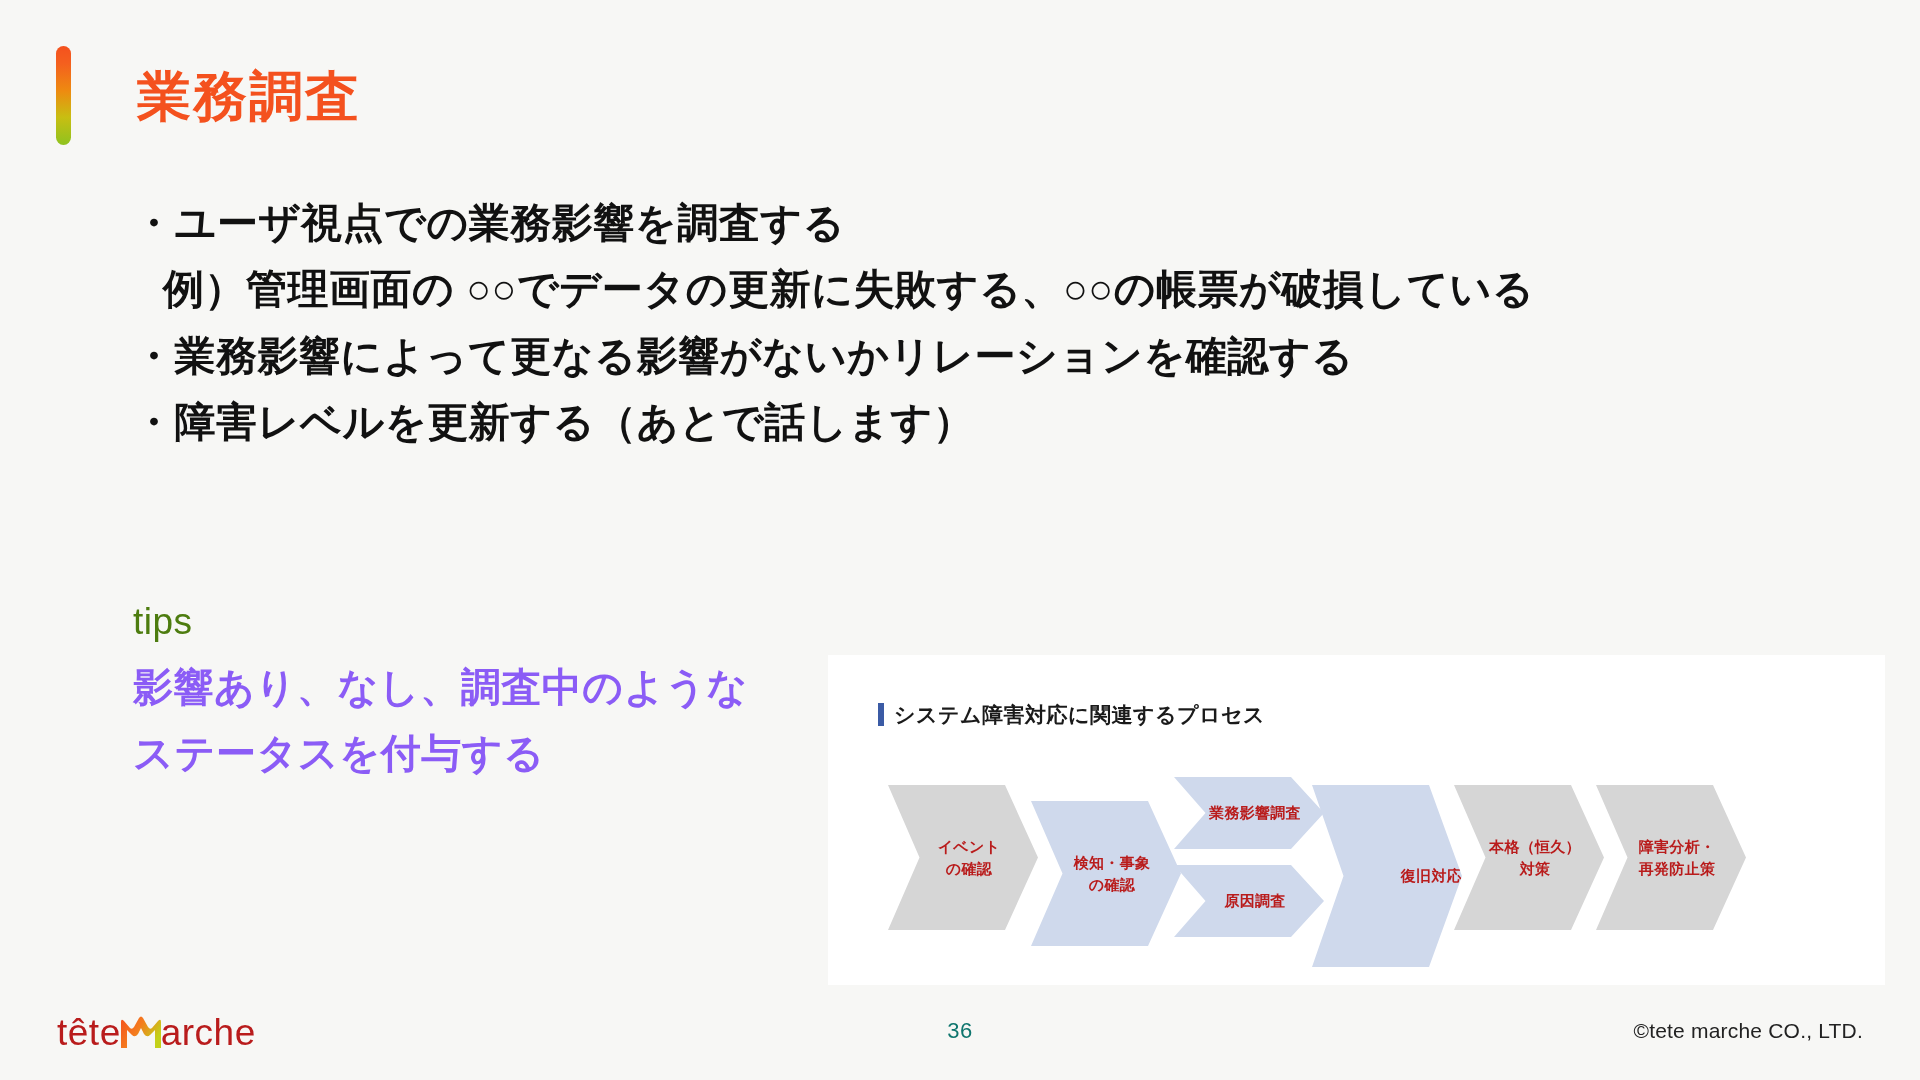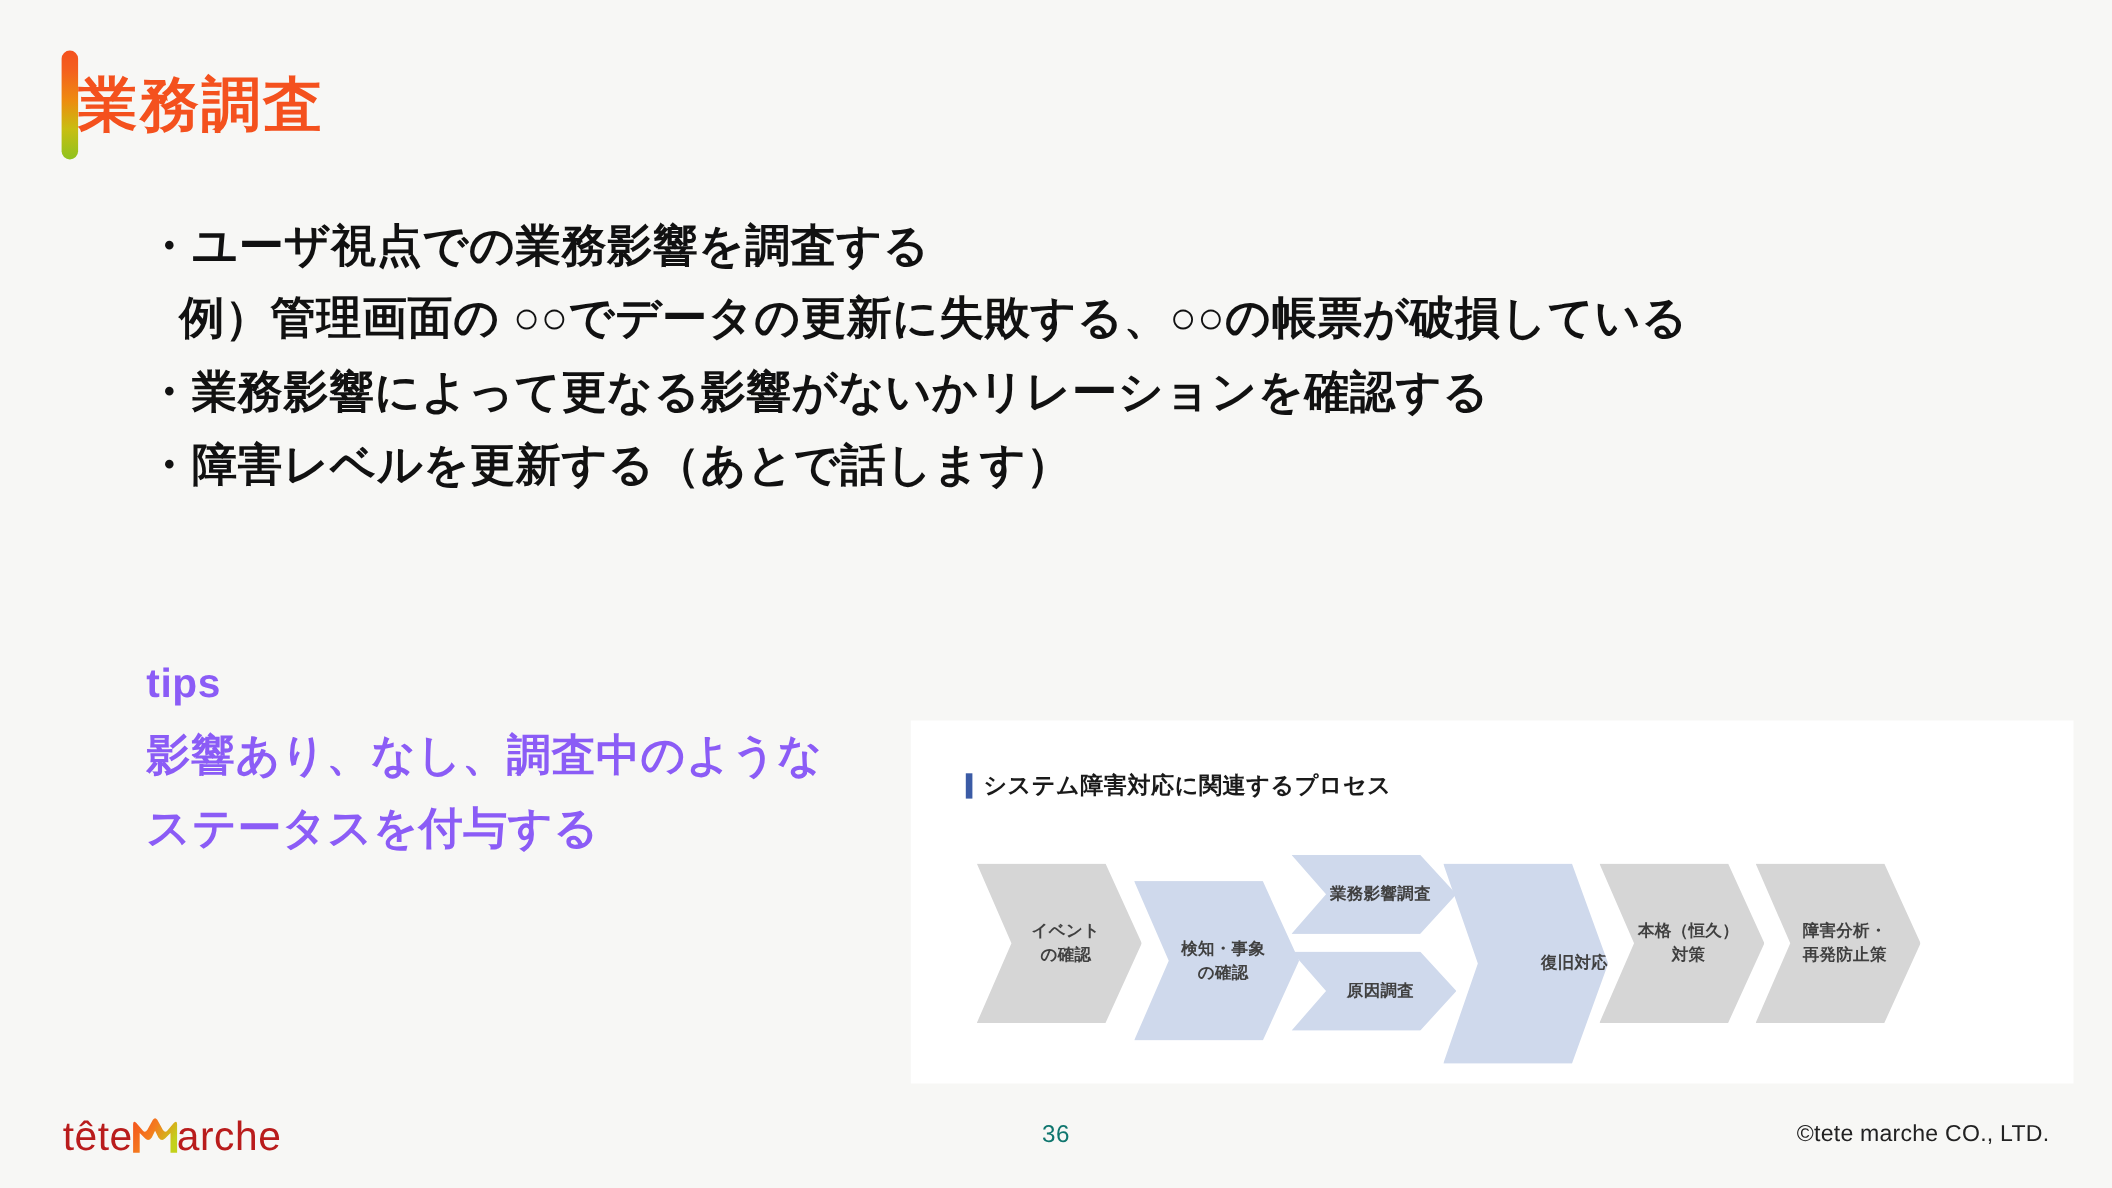--- a/index.html
+++ b/index.html
@@ -16,20 +16,21 @@
     position: relative;
   }
 
   
   .title-row {
     position: absolute;
     left: 56px;
     top: 46px;
     display: flex;
     align-items: center;
+    gap: 66px;
   }
 
   .title-accent-bar {
     width: 15px;
     height: 99px;
     border-radius: 8px;
     background: linear-gradient(to bottom, #F4511E 0%, #F4601E 18%, #EE8A10 45%, #C8BE12 72%, #8FC31F 100%);
   }
 
   .slide-title {
@@ -64,22 +65,22 @@
   
   .tips-block {
     position: absolute;
     left: 133px;
     top: 590px;
     width: 640px;
   }
 
   .tips-heading {
     font-size: 37px;
-    font-weight: 700;
-    color: #8b5cf6;
+    font-weight: 400;
+    color: #4d7c0f;
     line-height: 1.72;
     letter-spacing: 0.5px;
   }
 
   .tips-line {
     font-size: 40px;
     font-weight: 700;
     color: #8b5cf6;
     line-height: 1.66;
     letter-spacing: 0.5px;
@@ -130,21 +131,21 @@
   }
 
   .chev {
     position: absolute;
     display: flex;
     align-items: center;
     justify-content: center;
     text-align: center;
     font-size: 15px;
     font-weight: 700;
-    color: #404040;
+    color: #b91c1c;
     line-height: 1.45;
     letter-spacing: 0.3px;
     clip-path: polygon(0% 0%, 78% 0%, 100% 50%, 78% 100%, 0% 100%, 21% 50%);
   }
 
   .chev.gray  { background: #D6D6D6; }
   .chev.blue  { background: #CFD9EC; }
 
   .chev-label { padding-left: 12px; }
 

